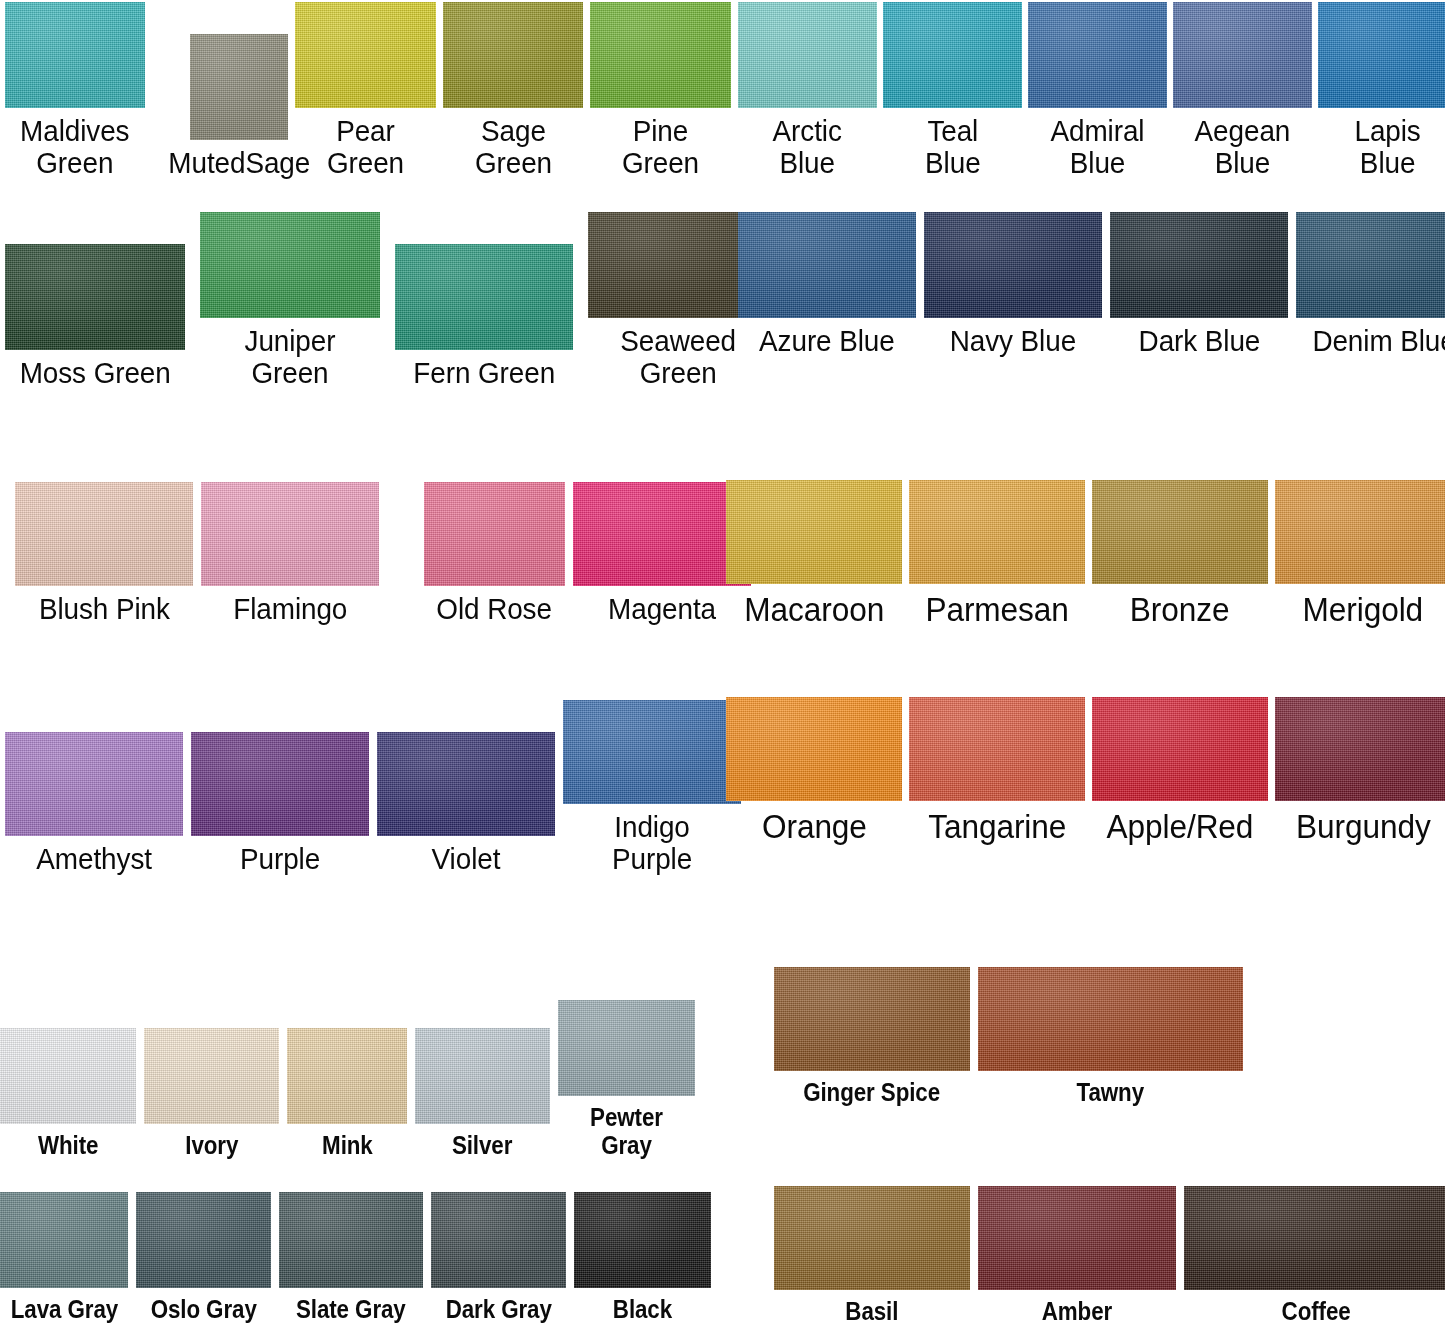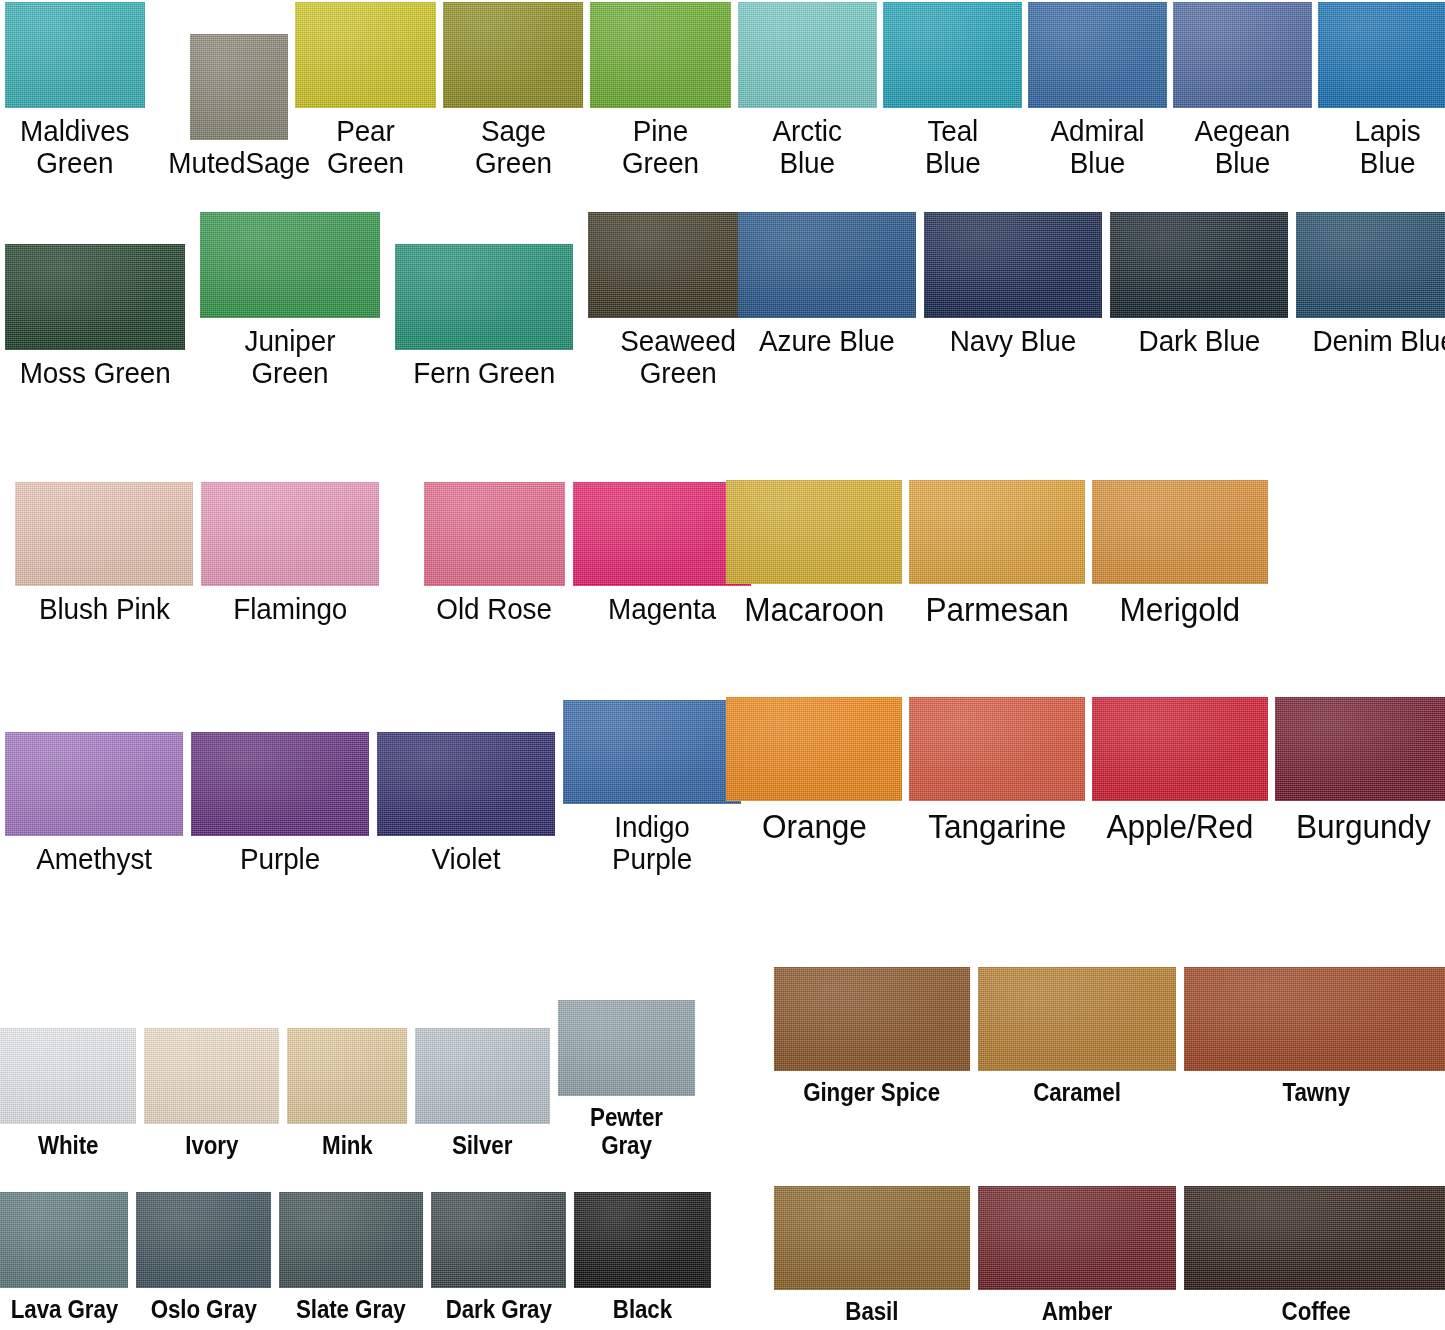--- a/index.html
+++ b/index.html
@@ -257,20 +257,24 @@
       <div class="swatch-row style-light big" style="left: 726px; top: 480px; gap: 7px; pointer-events: auto;">
         <div class="swatch-cell" style="width: 176px;">
           <div class="swatch-chip" title="Macaroon" style="height: 104px; background-color: rgb(224, 183, 47);"></div>
           <div class="swatch-label">Macaroon</div>
         </div>
         <div class="swatch-cell" style="width: 176px;">
           <div class="swatch-chip" title="Parmesan" style="height: 104px; background-color: rgb(234, 169, 57);"></div>
           <div class="swatch-label">Parmesan</div>
         </div>
         <div class="swatch-cell" style="width: 176px;">
+          <div class="swatch-chip" title="Bronze" style="height: 104px; background-color: rgb(176, 140, 46);"></div>
+          <div class="swatch-label">Bronze</div>
+        </div>
+        <div class="swatch-cell" style="width: 176px;">
           <div class="swatch-chip" title="Merigold" style="height: 104px; background-color: rgb(226, 149, 54);"></div>
           <div class="swatch-label">Merigold</div>
         </div>
       </div>
       <div class="swatch-row style-light big" style="left: 726px; top: 697px; gap: 7px; pointer-events: auto;">
         <div class="swatch-cell" style="width: 176px;">
           <div class="swatch-chip" title="Orange" style="height: 104px; background-color: rgb(249, 139, 19);"></div>
           <div class="swatch-label">Orange</div>
         </div>
         <div class="swatch-cell" style="width: 176px;">
@@ -332,24 +336,20 @@
           <div class="swatch-label">Black</div>
         </div>
       </div>
     </div>
     <div class="block" style="left: 0px; top: 0px; width: 1445px; height: 1330px; pointer-events: none;">
       <div class="swatch-row style-bold" style="left: 774px; top: 967px; gap: 8px; pointer-events: auto;">
         <div class="swatch-cell" style="width: 196px;">
           <div class="swatch-chip" title="Ginger Spice" style="height: 104px; background-color: rgb(140, 83, 34);"></div>
           <div class="swatch-label">Ginger Spice</div>
         </div>
-        <div class="swatch-cell" style="width: 198px;">
-          <div class="swatch-chip" title="Caramel" style="height: 104px; background-color: rgb(188, 127, 43);"></div>
-          <div class="swatch-label">Caramel</div>
-        </div>
         <div class="swatch-cell" style="width: 265px;">
           <div class="swatch-chip" title="Tawny" style="height: 104px; background-color: rgb(162, 66, 28);"></div>
           <div class="swatch-label">Tawny</div>
         </div>
       </div>
       <div class="swatch-row style-bold" style="left: 774px; top: 1186px; gap: 8px; pointer-events: auto;">
         <div class="swatch-cell" style="width: 196px;">
           <div class="swatch-chip" title="Basil" style="height: 104px; background-color: rgb(142, 101, 36);"></div>
           <div class="swatch-label">Basil</div>
         </div>

